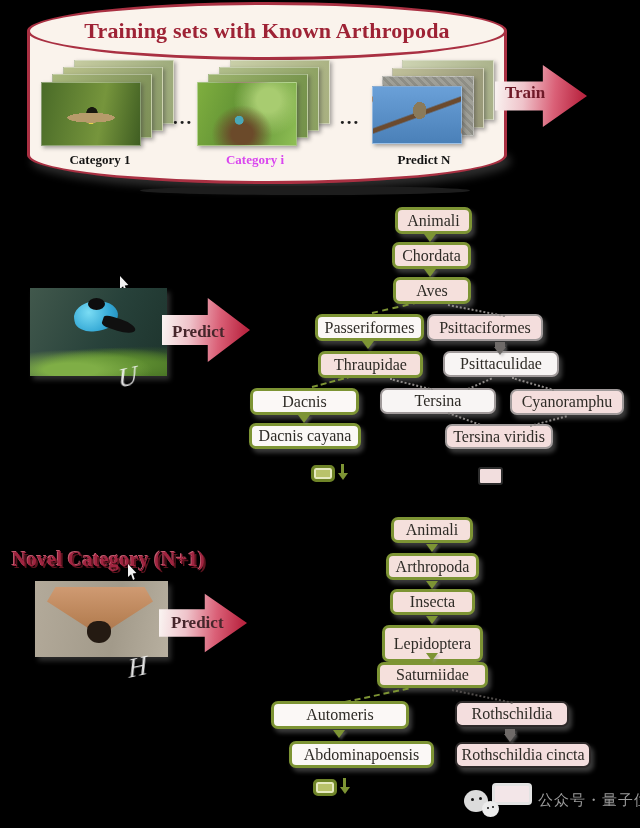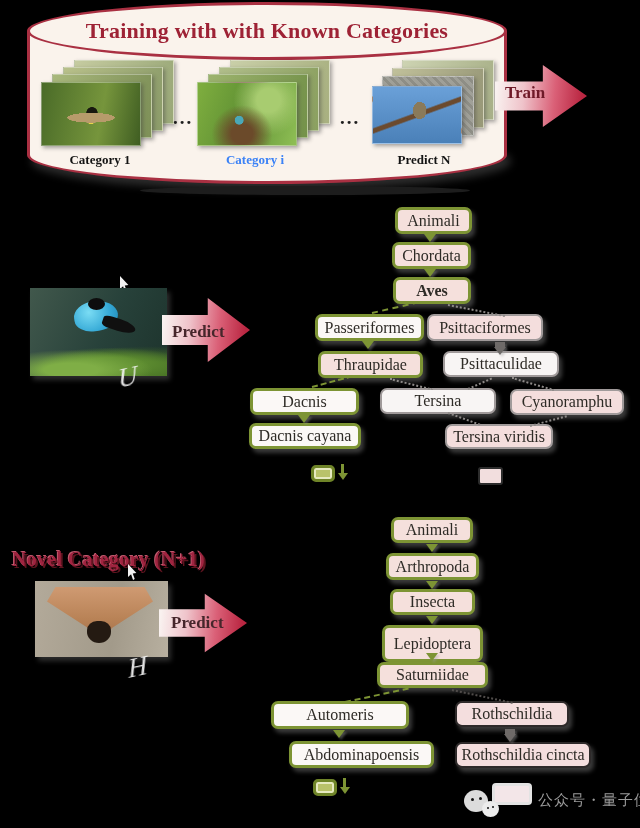--- a/index.html
+++ b/index.html
@@ -106,21 +106,21 @@
 </style>
 </head>
 <body>
 
 <div id="stage">
 
   <div class="abs" id="cyl">
     <div class="abs cyl-bottom"></div>
     <div class="abs cyl-body"></div>
     <div class="abs cyl-top"></div>
-    <div class="abs cyl-title">Training with with Known Categories</div>
+    <div class="abs cyl-title">Training sets with Known Arthropoda</div>
 
     <div class="abs stack" style="left:14px;top:58px;">
       <div class="abs ph" style="left:33px;top:0;background:linear-gradient(100deg,#c5cba0,#9aa878);"></div>
       <div class="abs ph" style="left:22px;top:7px;background:linear-gradient(100deg,#b8c08a,#8c9c6a);"></div>
       <div class="abs ph" style="left:11px;top:14px;background:linear-gradient(100deg,#a9b87c,#7e9058);"></div>
       <div class="abs ph" style="left:0;top:22px;background:
             radial-gradient(ellipse 40% 13% at 50% 56%,#b79b6b 60%,transparent 61%),
             radial-gradient(circle at 51% 48%,#18180f 9%,transparent 10%),
             radial-gradient(circle at 50% 60%,#e8d44a 6%,transparent 7%),
             linear-gradient(100deg,#4a6b28,#76953c 60%,#3f5d22);"></div>
@@ -145,21 +145,21 @@
       <div class="abs ph" style="left:0;top:26px;width:90px;height:58px;background:
             radial-gradient(ellipse 11% 22% at 53% 42%,#8a7a5a 70%,transparent 71%),
             linear-gradient(160deg,transparent 46%,#6b4a2e 48%,#6b4a2e 52%,transparent 54%),
             linear-gradient(#6aa0d8,#4a80b8);"></div>
     </div>
 
     <div class="abs dots" style="left:146px;top:105px;">...</div>
     <div class="abs dots" style="left:313px;top:105px;">...</div>
 
     <div class="abs cat-label" style="left:13px;top:150px;">Category 1</div>
-    <div class="abs cat-label" style="left:168px;top:150px;color:#3b82f6;">Category i</div>
+    <div class="abs cat-label" style="left:168px;top:150px;color:#d946ef;">Category i</div>
     <div class="abs cat-label" style="left:337px;top:150px;">Predict N</div>
   </div>
   <div class="abs shadow-streak" style="left:140px;top:186px;width:330px;height:9px;"></div>
 
   <div class="abs barrow" style="left:495px;top:63px;width:92px;height:66px;"></div>
   <div class="abs arrow-label train-label" style="left:505px;top:83px;">Train</div>
 
   <div class="abs cursor" style="left:120px;top:276px;"></div>
 
   <div class="abs photo" id="bird-photo">
@@ -168,21 +168,21 @@
     <div class="abs bird-wing"></div>
     <div class="abs bird-plant"></div>
   </div>
   <div class="abs wglyph" style="left:118px;top:362px;">U</div>
 
   <div class="abs barrow" style="left:162px;top:296px;width:88px;height:68px;"></div>
   <div class="abs arrow-label" style="left:172px;top:322px;">Predict</div>
 
   <div class="node gp" style="left:395px;top:207px;width:77px;height:27px;">Animali</div>
   <div class="node gp" style="left:392px;top:242px;width:79px;height:27px;">Chordata</div>
-  <div class="node gp" style="left:393px;top:277px;width:78px;height:27px;font-weight:bold;">Aves</div>
+  <div class="node gp" style="left:393px;top:277px;width:78px;height:27px;">Aves</div>
   <div class="node gw" style="left:315px;top:314px;width:109px;height:27px;">Passeriformes</div>
   <div class="node ap" style="left:427px;top:314px;width:116px;height:27px;">Psittaciformes</div>
   <div class="node gp" style="left:318px;top:351px;width:105px;height:27px;">Thraupidae</div>
   <div class="node aw" style="left:443px;top:351px;width:116px;height:26px;">Psittaculidae</div>
   <div class="node gw" style="left:250px;top:388px;width:109px;height:27px;">Dacnis</div>
   <div class="node aw" style="left:380px;top:388px;width:116px;height:26px;">Tersina</div>
   <div class="node ap" style="left:510px;top:389px;width:114px;height:26px;">Cyanoramphu</div>
   <div class="node gw" style="left:249px;top:423px;width:112px;height:26px;">Dacnis cayana</div>
   <div class="node ap" style="left:445px;top:424px;width:108px;height:25px;">Tersina viridis</div>
 

